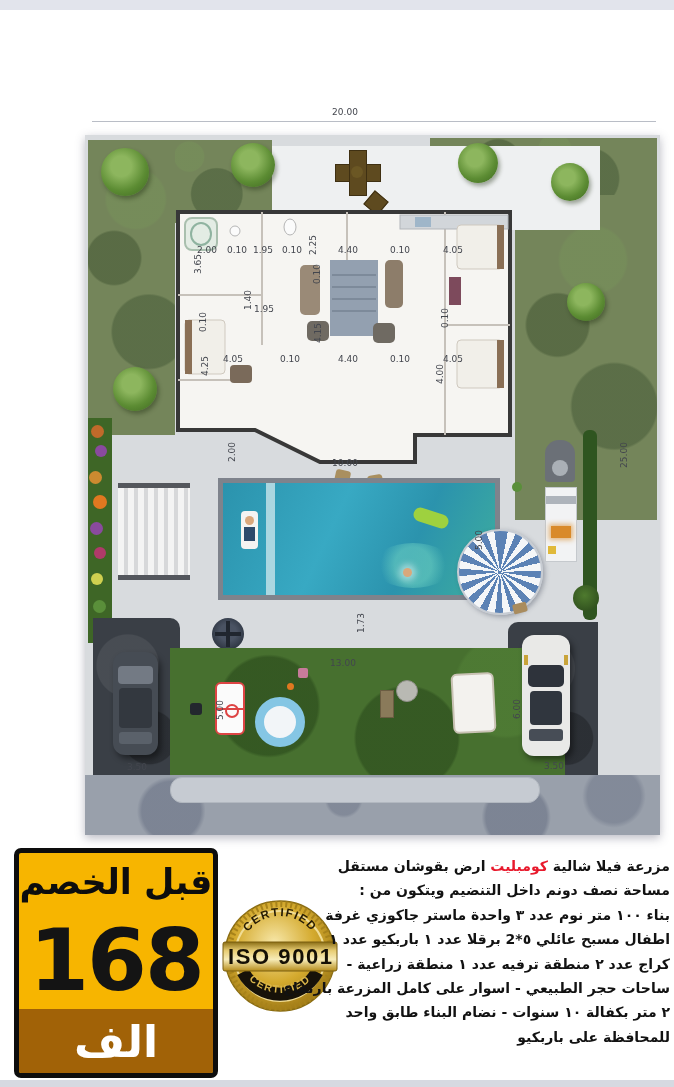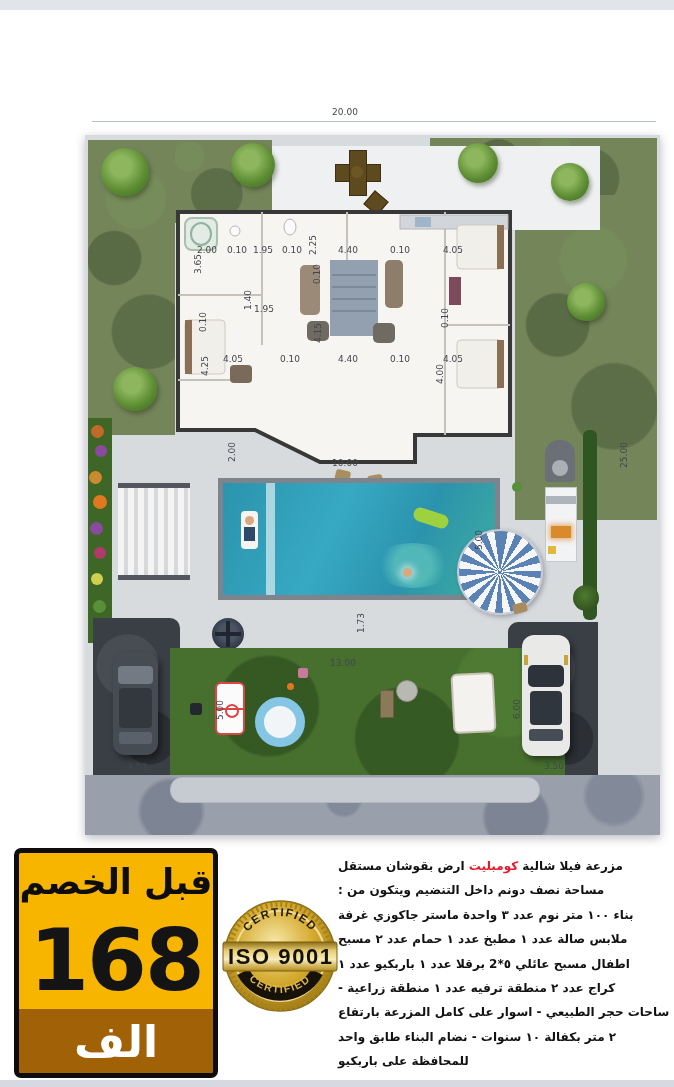--- a/index.html
+++ b/index.html
@@ -41,22 +41,22 @@
   .hockey:before{content:"";position:absolute;left:0;right:0;top:48%;height:2px;background:#d44;}
   .hockey:after{content:"";position:absolute;left:50%;top:50%;width:10px;height:10px;margin:-5px;border:2px solid #d44;border-radius:50%;}
   .tent{background:#f3f2ee;border:2px solid #c9c2b4;border-radius:6px;box-sizing:border-box;transform:rotate(-3deg);}
   .crossarm{position:absolute;background:#5e4a1f;border:1px solid #3f3012;}
   
   .price-box{left:14px;top:848px;width:204px;height:230px;border:5px solid #0d0d0d;border-radius:7px;box-sizing:border-box;display:flex;flex-direction:column;overflow:hidden;}
   .price-head{flex:0 0 58px;display:flex;align-items:center;justify-content:center;font-weight:bold;font-size:35px;color:#0d0d0d;direction:rtl;}
   .price-num{flex:1;display:flex;align-items:center;justify-content:center;font-weight:bold;font-size:86px;color:#141414;line-height:1;letter-spacing:-2px;}
   .price-unit{flex:0 0 64px;display:flex;align-items:center;justify-content:center;font-weight:bold;font-size:44px;color:#ffffff;direction:rtl;}
   
-  .ad{left:338px;top:854px;width:332px;direction:rtl;text-align:left;color:#121212;
-      font-weight:bold;font-size:12px;line-height:24.4px;}
+  .ad{left:338px;top:854px;width:332px;direction:rtl;text-align:right;color:#121212;
+      font-weight:bold;font-size:14px;line-height:24.4px;}
   .ad-line{white-space:nowrap;}
 </style>
 </head>
 <body>
 
 <div class="page">
 
   <div class="abs strip-top"></div>
 
 
@@ -274,21 +274,20 @@
       <textPath href="#arcBot" startOffset="50%" text-anchor="middle">CERTIFIED</textPath>
     </text>
     <rect x="1" y="45" width="114" height="29" rx="2" fill="url(#bannerGrad)" stroke="#7a5e10"></rect>
     <text x="58" y="67" text-anchor="middle" font-family="Liberation Sans,sans-serif" font-size="22" font-weight="bold" fill="#151005" textLength="104">ISO 9001</text>
   </svg>
 
   <div class="abs ad">
       <div class="ad-line"><span>مزرعة فيلا شالية </span><span style="color: rgb(232, 25, 44);">كومبليت</span><span>  ارض بقوشان مستقل</span></div>
       <div class="ad-line"><span>مساحة نصف دونم  داخل التنضيم ويتكون من :</span></div>
       <div class="ad-line"><span>بناء ١٠٠ متر نوم عدد ٣ واحدة ماستر جاكوزي غرفة</span></div>
-      <div class="ad-line"><span>ملابس  صالة عدد ١ مطبخ عدد ١ حمام  عدد ٢ مسبح</span></div>
       <div class="ad-line"><span>اطفال مسبح عائلي ٥*2 برقلا عدد ١ باربكيو عدد ١</span></div>
       <div class="ad-line"><span>كراج عدد ٢ منطقة ترفيه عدد ١ منطقة زراعية  -</span></div>
       <div class="ad-line"><span>ساحات حجر الطبيعي - اسوار على كامل المزرعة بارتفاع</span></div>
       <div class="ad-line"><span>٢ متر بكفالة ١٠ سنوات - نضام البناء طابق واحد</span></div>
       <div class="ad-line"><span>للمحافظة على باربكيو</span></div>
     </div>
 
   <div class="abs strip-bottom"></div>
 </div>
 

